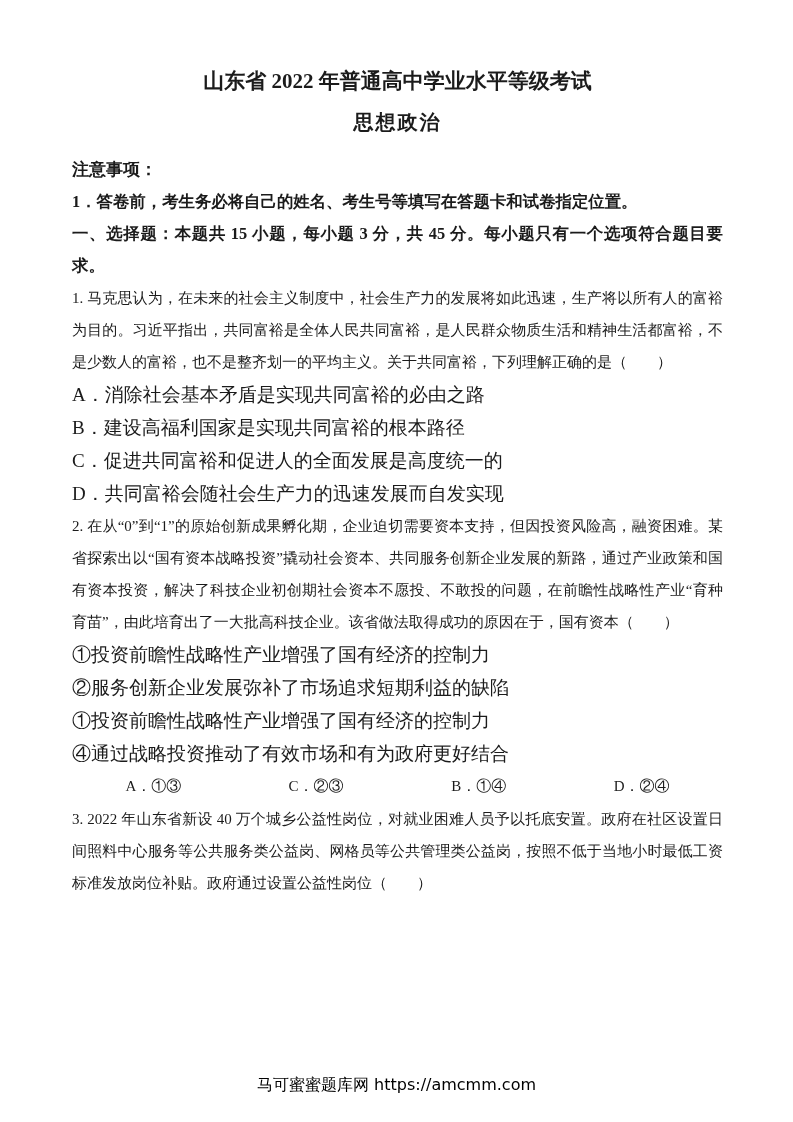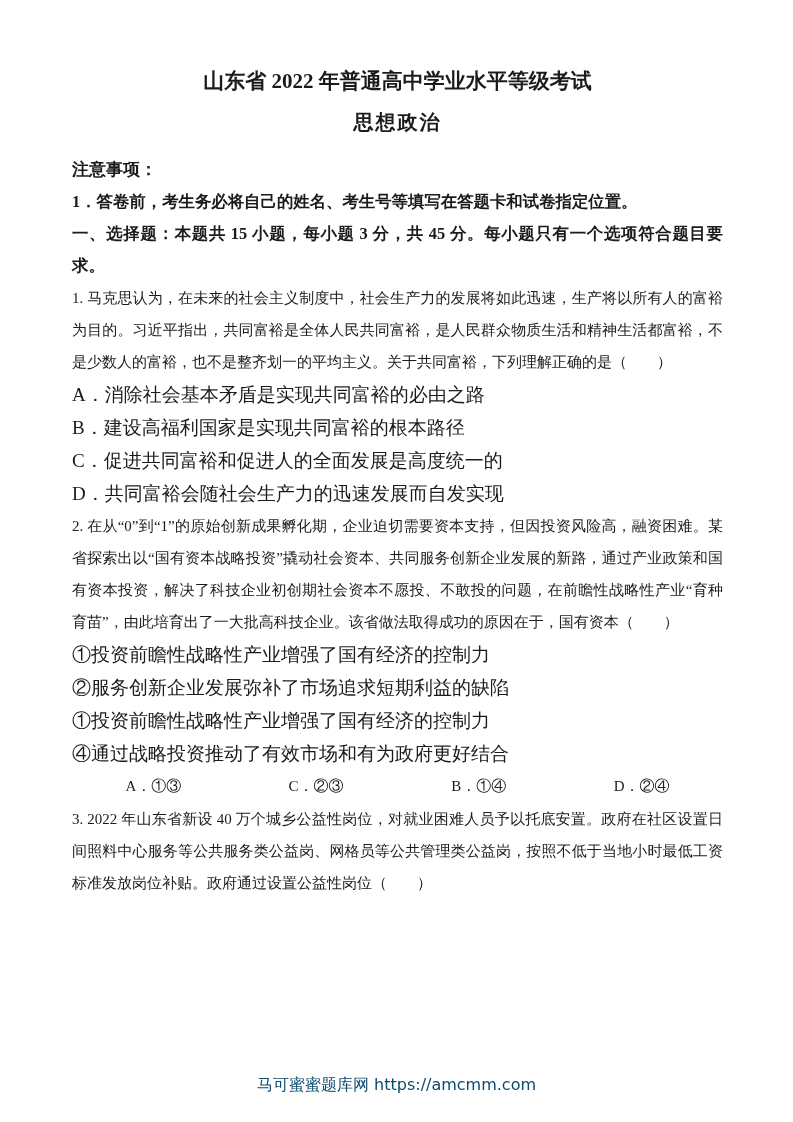--- a/index.html
+++ b/index.html
@@ -75,21 +75,21 @@
   .option-row span { flex: 1; text-align: center; }
 
   .footer {
     position: absolute;
     left: 0;
     right: 0;
     bottom: 26px;
     text-align: center;
     font-family: "DejaVu Sans", "Liberation Sans", sans-serif;
     font-size: 16px;
-    color: #0c4a6e;
+    color: #000000;
   }
 </style>
 </head>
 <body>
 
 <div class="page">
 
   <header>
     <h1 class="title">山东省 2022 年普通高中学业水平等级考试</h1>
     <h2 class="subject">思想政治</h2>

